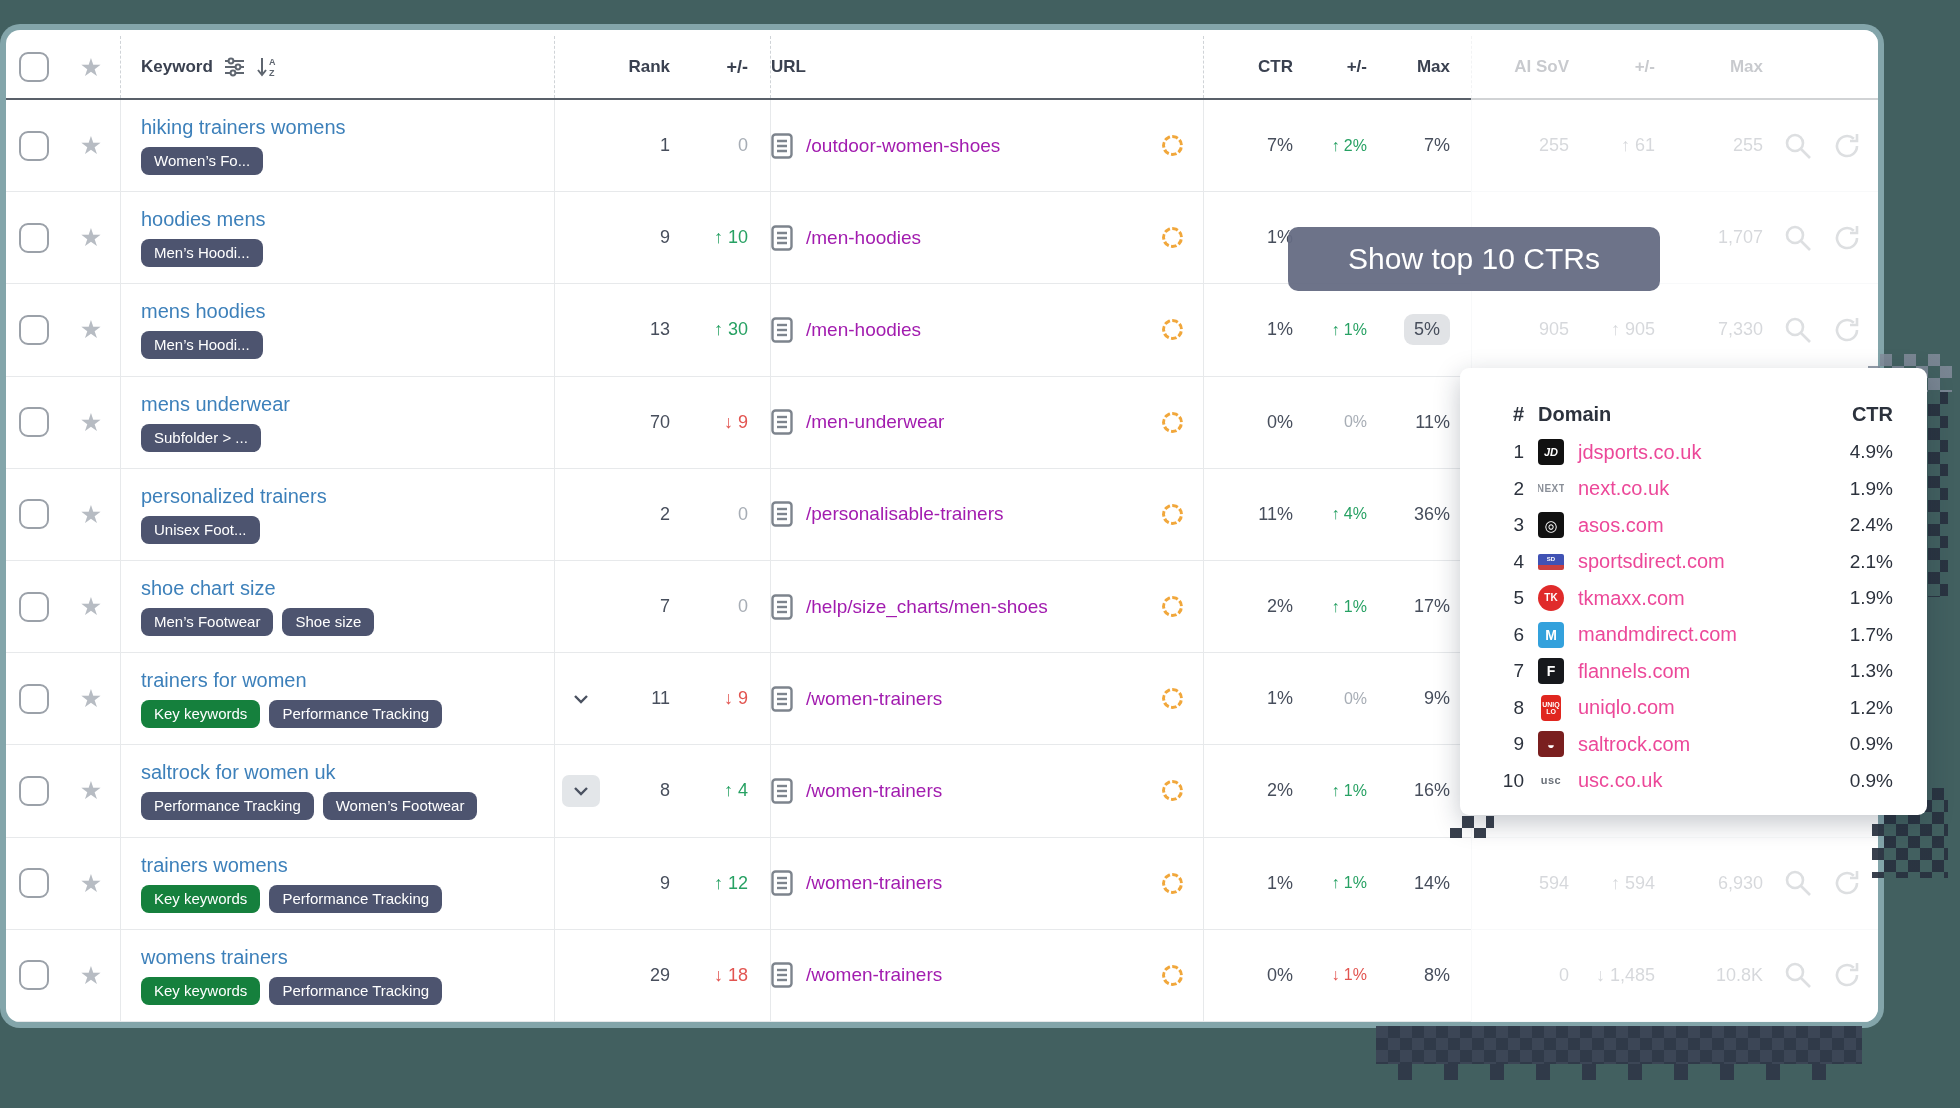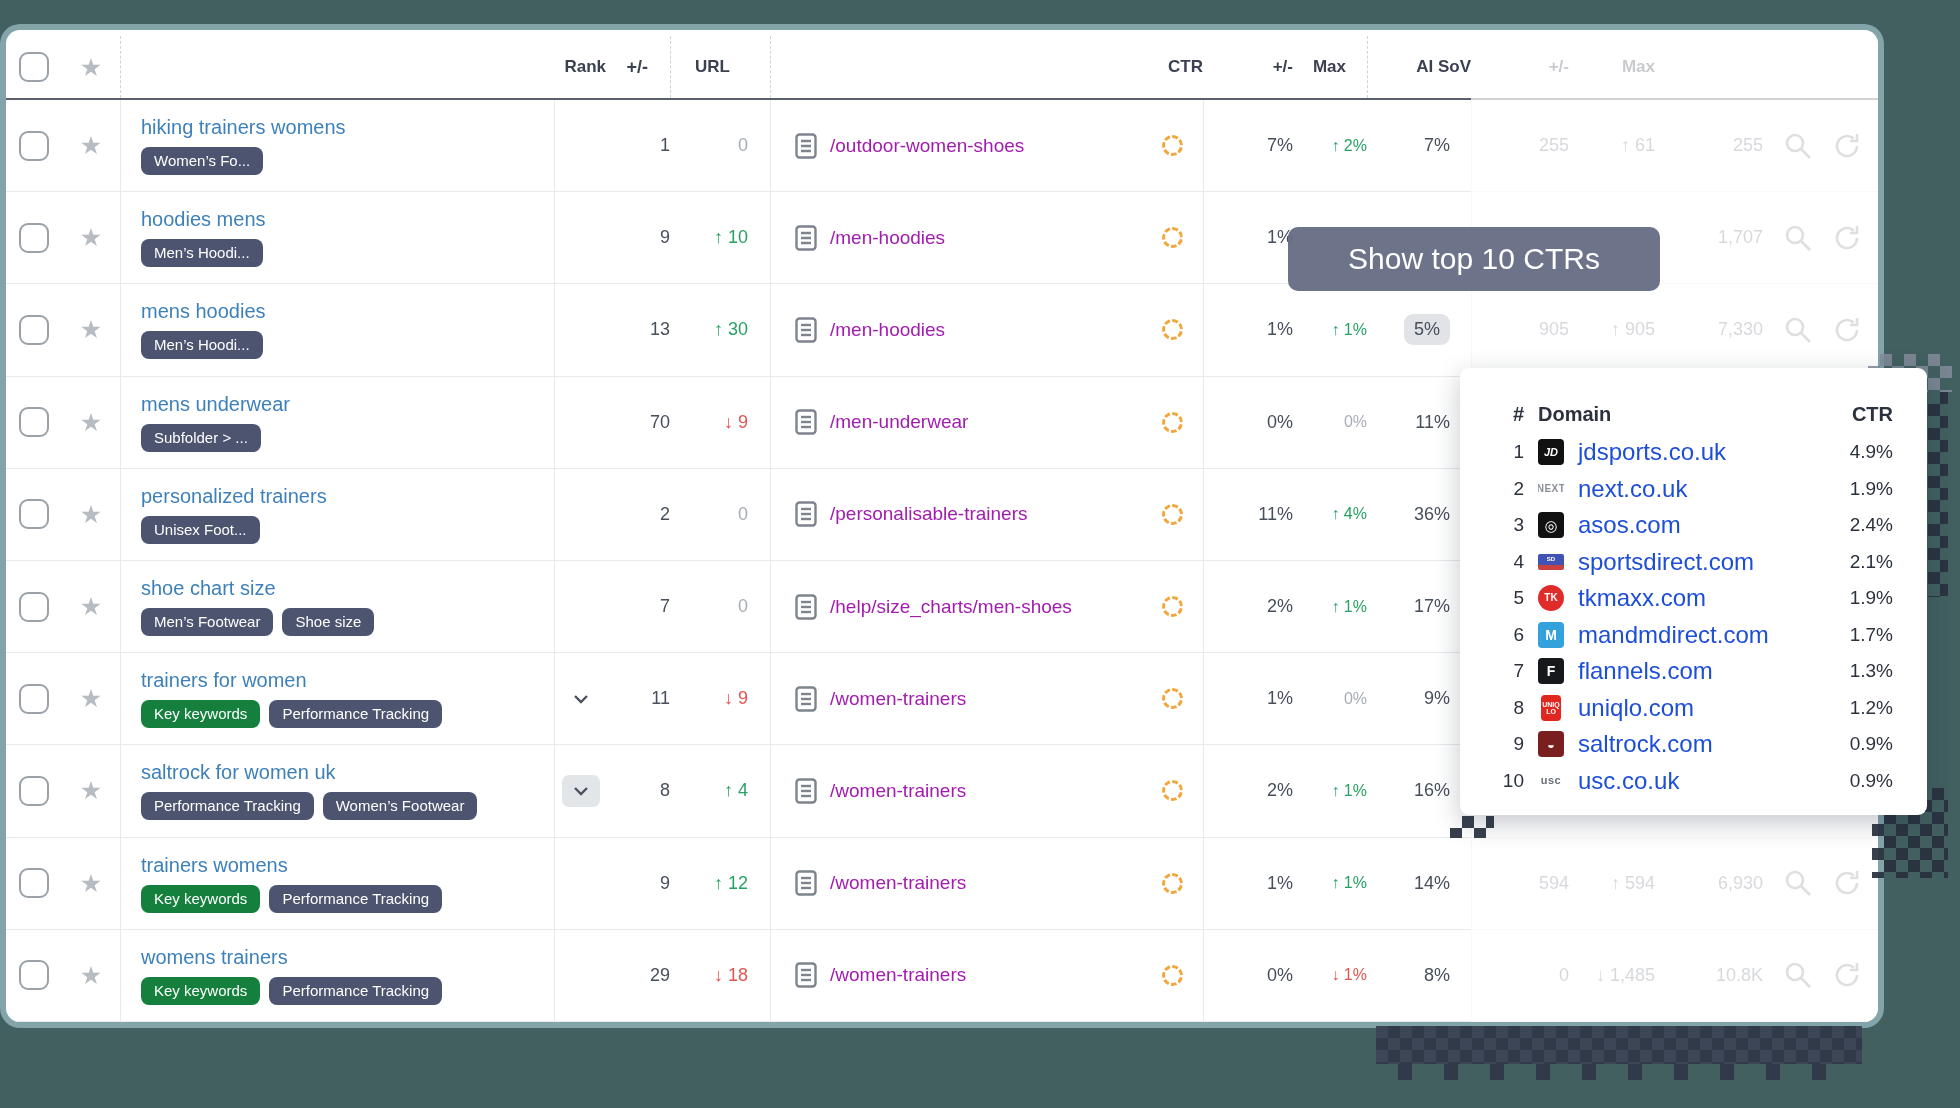--- a/index.html
+++ b/index.html
@@ -26,21 +26,21 @@
   .tags{display:flex;gap:9px;}
   .tag{font-size:15px;color:#fff;background:#4d546f;border-radius:8px;padding:5px 13px 6px;white-space:nowrap;}
   .tag.light{background:#15803d;}
   .c-exp{justify-content:center;}
   .chev{width:20px;height:20px;display:block;}
   .chev-btn{width:38px;height:32px;background:#e3e6e9;border-radius:7px;display:flex;align-items:center;justify-content:center;border:none;cursor:pointer;}
   .val{font-size:18px;color:#474e5c;}
   .c-rank{font-size:18px;color:#474e5c;}
   .c-rdelta{padding-right:22px;font-size:18px;}
   .up{color:#27a163;}.down{color:#e25450;}.flat{color:#a7adb5;}
-  .c-url{padding-left:24px;padding-right:20px;}
+  .c-url{padding-right:20px;}
   .doc{margin-right:13px;flex:0 0 auto;display:flex;}
   .url{font-size:19px;color:#a21caf;text-decoration:none;cursor:pointer;}
   .spin{margin-left:auto;width:21px;height:21px;border:3px dashed #f1a73b;border-radius:50%;flex:0 0 auto;}
   .c-cmax{padding-right:21px;}
   .pill-hl{background:#e1e3e6;border-radius:9px;padding:5px 10px;}
   .c-sov,.c-sdelta,.c-smax{font-size:18px;color:#6e7580;}
   .c-act{padding-left:20px;gap:20px;}
   .icon-btn{background:none;border:none;padding:0;cursor:pointer;display:flex;}
   .kwhead{gap:11px;padding-left:20px;}
   
@@ -48,21 +48,21 @@
   
   .tooltip{position:absolute;left:1288px;top:227px;width:372px;height:64px;background:rgba(101,108,131,.95);
            border-radius:10px;display:flex;align-items:center;justify-content:center;color:#fff;font-size:30px;z-index:6;}
   
   .popup{position:absolute;left:1460px;top:368px;width:467px;height:447px;background:#fff;border-radius:9px;
          box-shadow:0 8px 26px rgba(25,35,55,.25);z-index:7;padding:26px 34px 0 30px;}
   .pgrid{display:grid;grid-template-columns:34px 54px 1fr 72px;align-items:center;}
   .phead{height:40px;font-size:20px;font-weight:700;color:#2c323d;}
   .prow{height:36.5px;font-size:19px;}
   .pnum{text-align:right;color:#2c323d;}
-  .pdom{color:#1d4ed8;font-size:24px;text-decoration:none;cursor:pointer;}
+  .pdom{color:#ec4899;font-size:20px;text-decoration:none;cursor:pointer;}
   .pctr{text-align:right;color:#2c323d;}
   .fav{width:26px;height:26px;border-radius:4px;display:flex;align-items:center;justify-content:center;
        font-weight:700;color:#fff;font-size:11px;margin-left:14px;overflow:hidden;line-height:1;}
   .fav.txt{background:transparent !important;color:#8a8f98;font-size:10px;letter-spacing:.5px;}
   .fav.sd{height:16px;border-radius:2px;border-bottom:5px solid #c94040;font-size:6px;}
   .fav.round{border-radius:50%;font-size:10px;}
   .fav.uq{font-size:7px;width:20px;word-break:break-all;text-align:center;line-height:7px;margin-left:17px;}
   .fav.usc{font-size:11px;text-transform:lowercase;}
   
   .px{position:absolute;background-image:repeating-conic-gradient(rgba(40,48,62,.92) 0% 25%,rgba(40,48,62,0) 0% 50%);background-size:24px 24px;z-index:5;}
@@ -78,20 +78,39 @@
 <div class="stage">
   <div class="card">
 
     <div class="grid thead">
       <div class="th c-check">
           <span class="cb"></span>
         </div>
       <div class="th c-star">
           <span class="star">★</span>
         </div>
+      <div class="th b-l kwhead">
+        <span>Keyword</span>
+        <svg class="hicon" width="21" height="20" viewBox="0 0 21 20" fill="none" stroke="#5f6670" stroke-width="2">
+            <line x1="1" y1="4" x2="20" y2="4"></line>
+            <line x1="1" y1="10" x2="20" y2="10"></line>
+            <line x1="1" y1="16" x2="20" y2="16"></line>
+            <circle cx="7" cy="4" r="2.4" fill="#fff"></circle>
+            <circle cx="14" cy="10" r="2.4" fill="#fff"></circle>
+            <circle cx="9" cy="16" r="2.4" fill="#fff"></circle>
+          </svg>
+        <svg width="22" height="22" viewBox="0 0 22 22">
+            <g stroke="#5f6670" stroke-width="2" fill="none">
+              <line x1="6" y1="2" x2="6" y2="18"></line>
+              <polyline points="2,14 6,19 10,14"></polyline>
+            </g>
+            <text x="13" y="9" font-size="9" fill="#5f6670" font-weight="bold">A</text>
+            <text x="13" y="20" font-size="9" fill="#5f6670" font-weight="bold">Z</text>
+          </svg>
+      </div>
       <div class="th b-l c-exp"></div>
       <div class="th num">Rank</div>
       <div class="th num c-rdelta">+/-</div>
       <div class="th b-l c-url">URL</div>
       <div class="th b-l num">CTR</div>
       <div class="th num">+/-</div>
       <div class="th num c-cmax">Max</div>
       <div class="th b-l num">AI SoV</div>
       <div class="th num">+/-</div>
       <div class="th num">Max</div>

